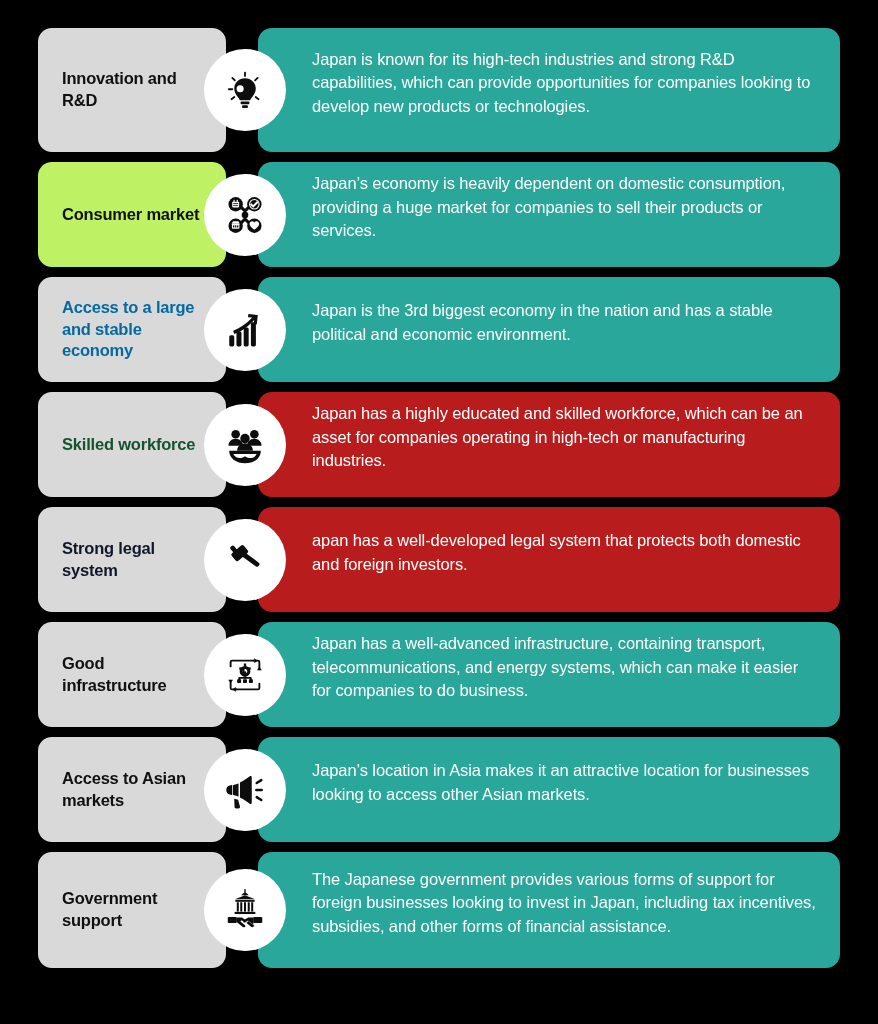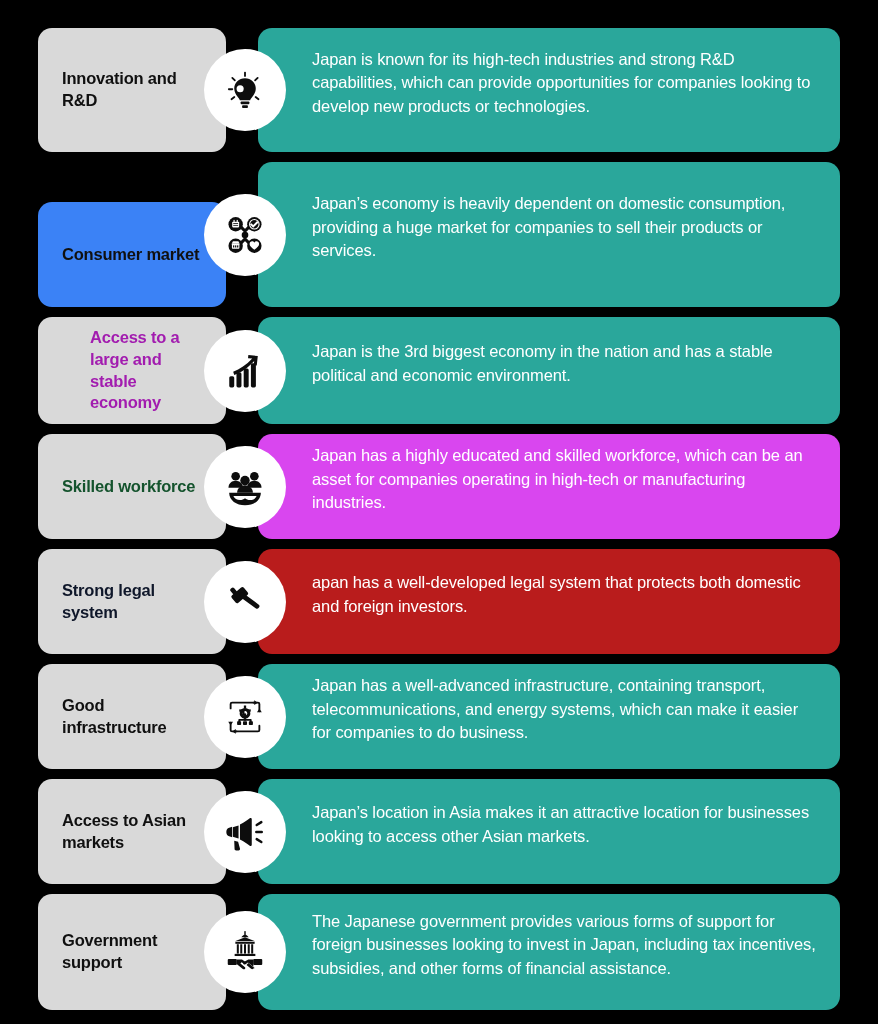--- a/index.html
+++ b/index.html
@@ -141,21 +141,21 @@
           <path d="M32 14c-9.2 0-16.4 7.1-16.4 15.9 0 5.6 2.8 9.6 5.4 12.6 1.7 1.9 2.7 3.4 3.1 5h15.8c0.4-1.6 1.4-3.1 3.1-5 2.6-3 5.4-7 5.4-12.6C48.4 21.1 41.2 14 32 14z"></path>
           <rect x="25.4" y="49.4" width="13.2" height="4.2" rx="1.2"></rect>
           <rect x="27.6" y="55.2" width="8.8" height="4.4" rx="1.2"></rect>
           <circle cx="24.6" cy="30" r="5.4" fill="#ffffff"></circle>
         </g>
       </svg>
     </div>
   </div>
 
   <div class="row row-2">
-    <div class="label-card" style="background: #3b82f6; margin-top: 40px;">
+    <div class="label-card" style="background: #bef264;">
       <span class="label-text" style="color: rgb(16, 16, 16);">Consumer market</span>
     </div>
     <div class="circle-gap"></div>
     <div class="desc-card" style="background: rgb(42, 167, 155);">
       <span class="desc-text" style="color: rgb(255, 255, 255);">Japan’s economy is heavily dependent on domestic consumption, providing a huge market for companies to sell their products or services.</span>
     </div>
     <div class="icon-circle" style="background: rgb(255, 255, 255);">
       <svg viewBox="0 0 64 64" class="wide" aria-hidden="true">
         <g fill="#0d0d0d">
           <circle cx="32" cy="32" r="4.6"></circle>
@@ -186,21 +186,21 @@
             <rect x="21" y="46.4" width="1.7" height="3" fill="#0d0d0d"></rect>
           </g>
           <path d="M45 52.4 c-4-3.2-6.6-5.3-6.6-8 0-2 1.6-3.6 3.5-3.6 1.2 0 2.4 0.6 3.1 1.6 0.7-1 1.9-1.6 3.1-1.6 1.9 0 3.5 1.6 3.5 3.6 0 2.7-2.6 4.8-6.6 8z" fill="#ffffff"></path>
         </g>
       </svg>
     </div>
   </div>
 
   <div class="row row-3">
     <div class="label-card" style="background: rgb(217, 217, 217);">
-      <span class="label-text" style="color: #a21caf; margin-left: 28px;">Access to a large and stable economy</span>
+      <span class="label-text" style="color: #0369a1;">Access to a large and stable economy</span>
     </div>
     <div class="circle-gap"></div>
     <div class="desc-card" style="background: rgb(42, 167, 155);">
       <span class="desc-text" style="color: rgb(255, 255, 255);">Japan is the 3rd biggest economy in the nation and has a stable political and economic environment.</span>
     </div>
     <div class="icon-circle" style="background: rgb(255, 255, 255);">
       <svg viewBox="0 0 64 64" aria-hidden="true">
         <g fill="#0d0d0d">
           <rect x="8" y="40" width="7.6" height="17" rx="2.4"></rect>
           <rect x="19" y="34" width="7.6" height="23" rx="2.4"></rect>
@@ -210,21 +210,21 @@
         </g>
       </svg>
     </div>
   </div>
 
   <div class="row row-4">
     <div class="label-card" style="background: rgb(217, 217, 217);">
       <span class="label-text" style="color: #14532d;">Skilled workforce</span>
     </div>
     <div class="circle-gap"></div>
-    <div class="desc-card" style="background: #d946ef;">
+    <div class="desc-card" style="background: #b91c1c;">
       <span class="desc-text" style="color: rgb(255, 255, 255);">Japan has a highly educated and skilled workforce, which can be an asset for companies operating in high-tech or manufacturing industries.</span>
     </div>
     <div class="icon-circle" style="background: rgb(255, 255, 255);">
       <svg viewBox="0 0 64 64" class="wide" aria-hidden="true">
         <g fill="#0d0d0d">
           <circle cx="19" cy="17" r="6"></circle>
           <path d="M9 33 c0-5.6 4.4-9.6 10-9.6 s10 4 10 9.6z"></path>
           <circle cx="45" cy="17" r="6"></circle>
           <path d="M35 33 c0-5.6 4.4-9.6 10-9.6 s10 4 10 9.6z"></path>
           <circle cx="32" cy="23" r="6.6"></circle>

